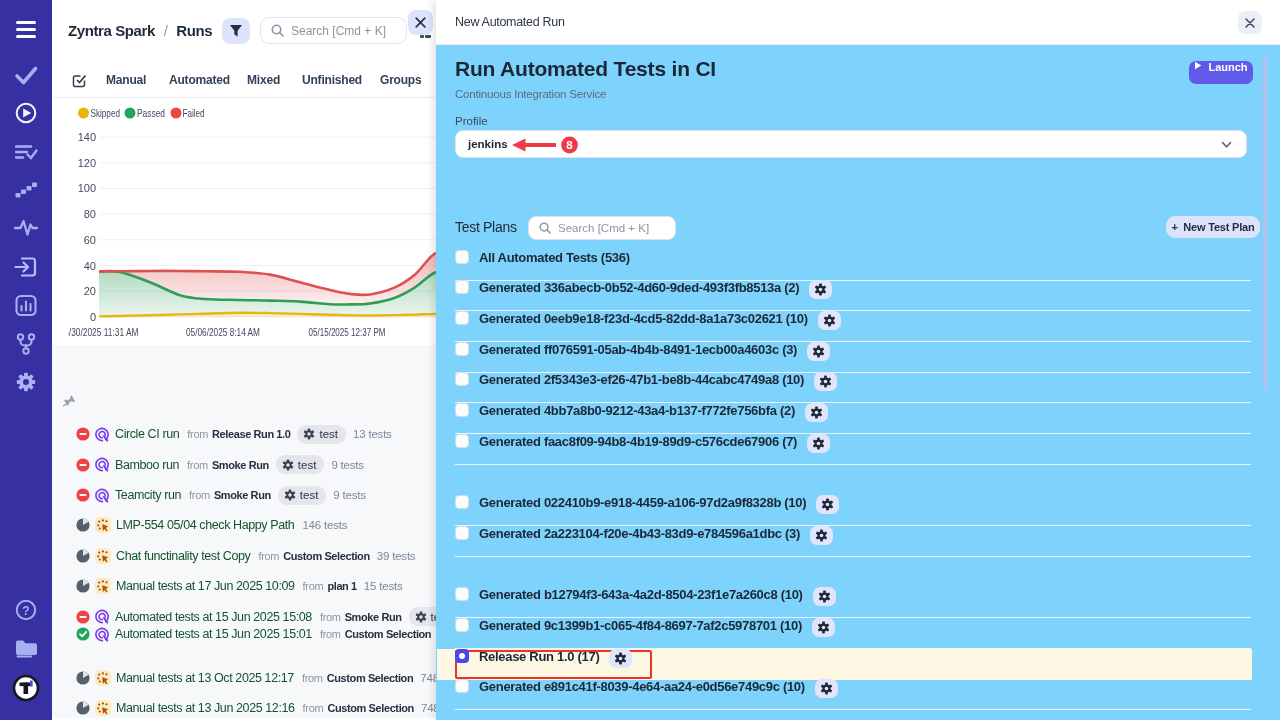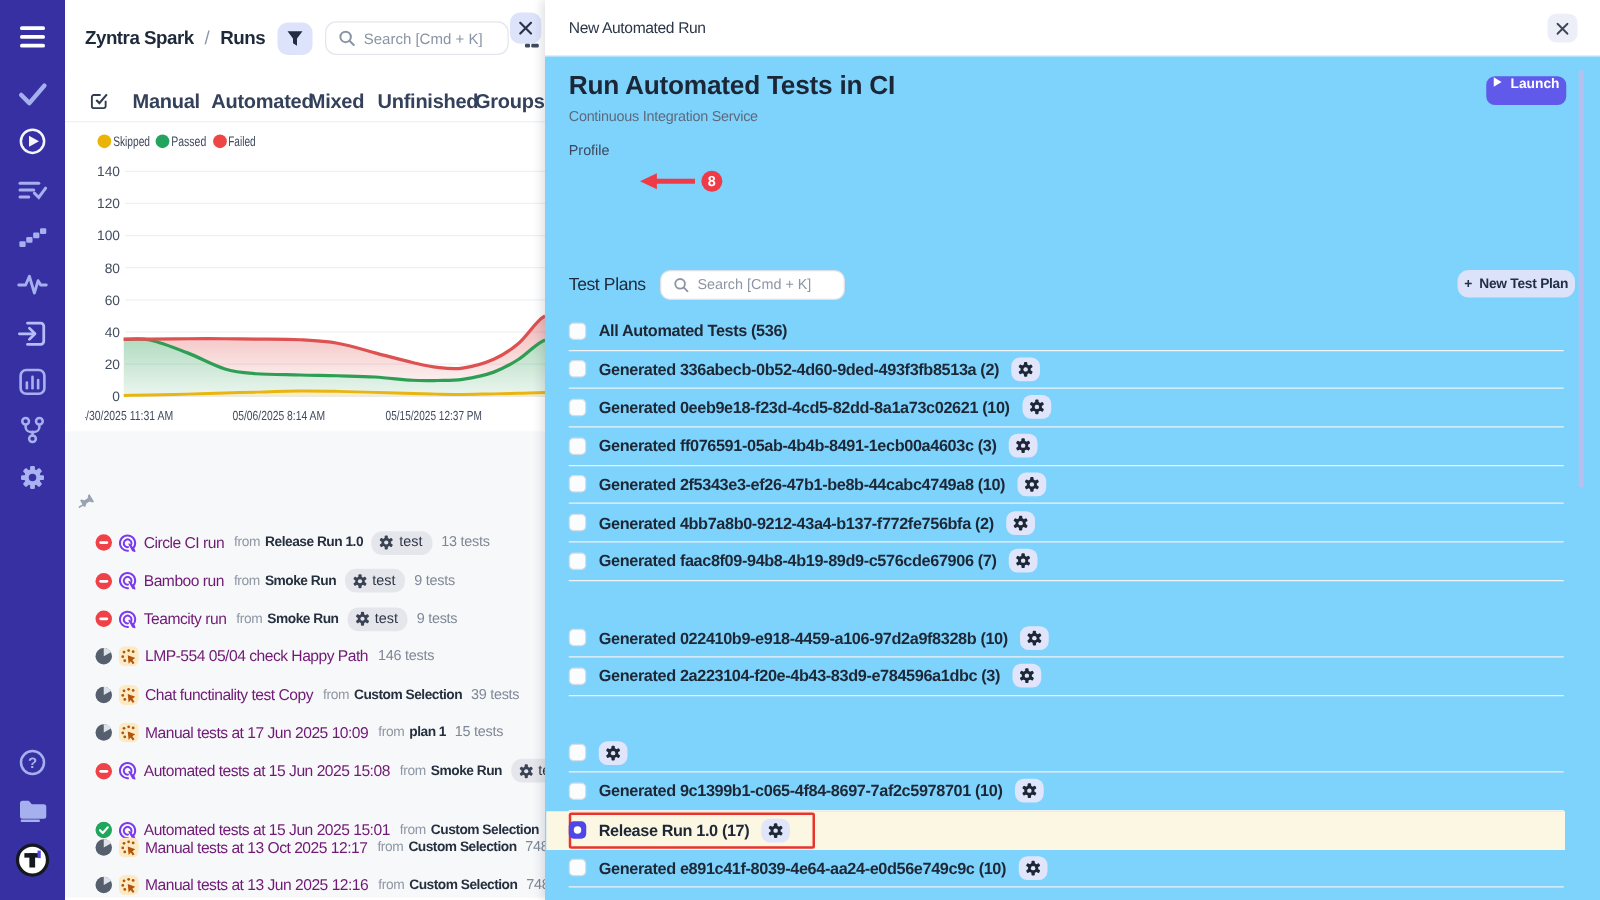--- a/index.html
+++ b/index.html
@@ -6,45 +6,45 @@
 html,body { width:1280px; height:720px; overflow:hidden; font-family:"Liberation Sans", sans-serif; background:#fff; }
 #stage { position:relative; width:1280px; height:720px; overflow:hidden; }
 #sidebar { position:absolute; left:0; top:0; width:52px; height:720px; background:#3730a3; z-index:5; }
 #lpanel { position:absolute; left:52px; top:0; width:384px; height:718px; background:#f7f8fa; z-index:1; overflow:hidden; }
 #lheader { position:absolute; left:0; top:0; width:384px; height:62px; background:#fff; }
 .crumb { position:absolute; left:16px; top:22px; font-size:15px; font-weight:700; color:#1e2a3a; white-space:nowrap; letter-spacing:-0.4px;}
 .crumb .sl { color:#8f98a6; font-weight:400; padding:0 5px;}
 .iconbtn { position:absolute; border-radius:8px; background:#dde3fb; display:flex; align-items:center; justify-content:center; }
 #searchbox { position:absolute; left:208px; top:17px; width:147px; height:27px; background:#fff; border:1px solid #e3e6ec; border-radius:9px; display:flex; align-items:center; color:#8a94a4; font-size:12px; }
 #tabbar { position:absolute; left:0; top:62px; width:384px; height:36px; background:#fff; border-bottom:1px solid #ebedf1; }
-.tab { position:absolute; top:11px; font-size:16px; font-weight:600; color:#33415b; letter-spacing:-0.2px;}
+.tab { position:absolute; top:11px; font-size:12px; font-weight:600; color:#33415b; letter-spacing:-0.2px;}
 #chartwrap { position:absolute; left:0; top:98px; width:384px; height:247px; background:#fff; }
 #runlist { position:absolute; left:0; top:345px; width:384px; height:375px; }
 .rrow { position:absolute; left:24px; width:360px; height:30px; display:flex; align-items:center; }
-.rname { font-size:12.5px; color:#701a75; margin-right:8px; white-space:nowrap; letter-spacing:-0.4px;}
+.rname { font-size:12.5px; color:#14532d; margin-right:8px; white-space:nowrap; letter-spacing:-0.4px;}
 .rfrom { font-size:11px; color:#8e96a4; margin-right:4px; white-space:nowrap; letter-spacing:-0.3px;}
 .rbold { font-size:11px; font-weight:700; color:#26303f; margin-right:7px; white-space:nowrap; letter-spacing:-0.4px;}
 .rgray { font-size:11.5px; color:#7e8796; white-space:nowrap; letter-spacing:-0.2px;}
 .chip { display:inline-flex; align-items:center; background:#e4e6eb; border-radius:9px; height:19px; padding:0 8px 0 6px; font-size:11.5px; color:#2c3545; margin-right:7px; white-space:nowrap;}
 .ricon { margin-right:5px; flex:none; display:flex; }
 #modal { position:absolute; left:436px; top:0; width:844px; height:720px; background:#7dd3fc; z-index:10; box-shadow:-3px 0 7px rgba(30,35,60,0.13); }
 #mheader { position:absolute; left:0; top:0; width:844px; height:45px; border-bottom:1px solid #e9ebef; background:#fff;}
 #mtitle { position:absolute; left:19px; top:15px; font-size:12.5px; color:#2b3648; letter-spacing:-0.3px;}
 #mclose { position:absolute; left:802px; top:11px; width:24px; height:23px; background:#edeff8; border-radius:7px; display:flex; align-items:center; justify-content:center;}
 .h1 { position:absolute; left:19px; top:57px; font-size:21px; font-weight:700; color:#1b2636; letter-spacing:-0.2px;}
 .subtl { position:absolute; left:19px; top:88px; font-size:11.5px; color:#5d6a7d; letter-spacing:-0.2px;}
 #launch { position:absolute; left:753px; top:61px; width:64px; height:23px; background:#6059e9; border-radius:7px; color:#fff; font-size:11px; font-weight:600; display:flex; align-items:flex-start; justify-content:center; white-space:nowrap;}
 #proflabel { position:absolute; left:19px; top:115px; font-size:11.5px; color:#3c495f; }
 #profsel { position:absolute; left:19px; top:130px; width:792px; height:28px; border:1px solid #dfe2e8; border-radius:8px; background:#fff; }
 #profsel .val { position:absolute; left:12px; top:7px; font-size:11.5px; font-weight:600; color:#1c2534; }
 #tplabel { position:absolute; left:19px; top:219px; font-size:14px; font-weight:400; color:#202b3d; letter-spacing:-0.3px;}
 #tpsearch { position:absolute; left:92px; top:216px; width:148px; height:24px; border:1px solid #dde0e6; border-radius:8px; background:#fff; display:flex; align-items:center; color:#8c96a6; font-size:11.5px; }
 #newtp { position:absolute; left:730px; top:216px; width:94px; height:22px; background:#dce2fa; border-radius:9px; color:#222e45; font-size:11px; font-weight:600; display:flex; align-items:center; justify-content:center; white-space:nowrap; letter-spacing:-0.2px;}
 #tplist { position:absolute; left:0; top:249px; width:844px; height:471px; }
-.prow { position:absolute; left:19px; width:796px; height:31px; display:flex; align-items:center; border-bottom:1px solid #f1f2f5; }
+.prow { position:absolute; left:19px; width:796px; height:31px; display:flex; border-bottom:1px solid #f1f2f5; }
 .cb { width:14px; height:14px; border:1.5px solid #d8dce3; border-radius:4px; background:#fbfcfd; margin-right:10px; flex:none;}
 .ptxt { font-size:13px; font-weight:600; color:#1d2736; margin-right:10px; white-space:nowrap; letter-spacing:-0.3px;}
 .gearchip { width:23px; height:19px; background:#e0e5fb; border-radius:7px; display:flex; align-items:center; justify-content:center; flex:none;}
 #scrollthumb { position:absolute; left:827px; top:56px; width:4px; height:334px; background:#b7bfee; border-radius:2px; }
 </style>
 </head>
 <body>
 <div id="stage">
   <div id="lpanel">
     <div id="lheader">
@@ -337,21 +337,21 @@
                   <rect x="-1.2" y="-5.3" width="2.4" height="2.6" rx="0.7" transform="rotate(60)"></rect>
                   <rect x="-1.2" y="-5.3" width="2.4" height="2.6" rx="0.7" transform="rotate(120)"></rect>
                   <rect x="-1.2" y="-5.3" width="2.4" height="2.6" rx="0.7" transform="rotate(180)"></rect>
                   <rect x="-1.2" y="-5.3" width="2.4" height="2.6" rx="0.7" transform="rotate(240)"></rect>
                   <rect x="-1.2" y="-5.3" width="2.4" height="2.6" rx="0.7" transform="rotate(300)"></rect>
                 </g>
                 <circle r="1.6" fill="#e4e6eb"></circle>
               </g>
             </svg>test</span>
         </div>
-        <div class="rrow" style="top:304px">
+        <div class="rrow" style="top:274px">
           <span class="ricon">
             <svg width="14" height="14" viewBox="0 0 14 14">
               <circle cx="7" cy="7" r="6.6" fill="#21a55b"></circle>
               <path d="M4 7.2 L6.2 9.4 L10.2 4.9" stroke="#fff" stroke-width="1.8" fill="none" stroke-linecap="round" stroke-linejoin="round"></path>
             </svg>
           </span>
           <span class="ricon">
             <svg width="15" height="15" viewBox="0 0 15 15" fill="none">
               <path d="M11.9 11.2 A6.1 6.1 0 1 0 7.4 13.6" stroke="#7c3aed" stroke-width="1.6" stroke-linecap="round"></path>
               <path d="M9.4 9.7 A3.1 3.1 0 1 0 7.4 10.7" stroke="#7c3aed" stroke-width="1.6" stroke-linecap="round"></path>
@@ -502,20 +502,26 @@
             <path d="M1 1 L9 9 M9 1 L1 9"></path>
           </svg>
         </div>
     </div>
     <div class="h1">Run Automated Tests in CI</div>
     <div class="subtl">Continuous Integration Service</div>
     <div id="launch"><svg width="8" height="9" viewBox="0 0 8 9" style="margin-right:6px">
           <path d="M1 0.7 L7.3 4.5 L1 8.3 Z" fill="#fff"></path>
         </svg>Launch</div>
     <div id="proflabel">Profile</div>
+    <div id="profsel">
+      <span class="val">jenkins</span>
+      <svg style="position:absolute;right:14px;top:10px" width="11" height="8" viewBox="0 0 11 8">
+          <path d="M1.5 1.5 L5.5 5.8 L9.5 1.5" stroke="#5a6374" stroke-width="1.6" fill="none" stroke-linecap="round" stroke-linejoin="round"></path>
+        </svg>
+    </div>
     <svg style="position:absolute;left:72px;top:135px" width="126" height="20" viewBox="0 0 126 20">
       <path d="M16 10 H48" stroke="#ee3b47" stroke-width="4"></path>
       <path d="M4 10 L17.5 3.6 L17.5 16.4 Z" fill="#ee3b47"></path>
       <circle cx="61.5" cy="10" r="8.4" fill="#ee3b47"></circle>
       <text x="61.5" y="14" font-size="11.5" font-weight="700" fill="#fff" text-anchor="middle" font-family="Liberation Sans">8</text>
     </svg>
     <div id="tplabel">Test Plans</div>
     <div id="tpsearch">
       <svg style="margin:0 7px 0 10px" width="12" height="12" viewBox="0 0 13 13" fill="none" stroke="#8c96a6" stroke-width="1.6">
           <circle cx="5.5" cy="5.5" r="4.2"></circle>
@@ -684,20 +690,21 @@
                   <rect x="-1.2" y="-5.3" width="2.4" height="2.6" rx="0.7" transform="rotate(240)"></rect>
                   <rect x="-1.2" y="-5.3" width="2.4" height="2.6" rx="0.7" transform="rotate(300)"></rect>
                 </g>
                 <circle r="1.6" fill="#e0e5fb"></circle>
               </g>
             </svg>
           </span>
         </div>
         <div class="prow" style="top:338.2px">
           <span class="cb"></span>
+          <span class="ptxt">Generated b12794f3-643a-4a2d-8504-23f1e7a260c8 (10)</span>
           <span class="gearchip">
             <svg width="13" height="13" viewBox="0 0 13 13">
               <g transform="translate(6.5,6.5) scale(1.12)">
                 <g fill="#1e2736">
                   <circle r="3.6"></circle>
                   <rect x="-1.2" y="-5.3" width="2.4" height="2.6" rx="0.7" transform="rotate(0)"></rect>
                   <rect x="-1.2" y="-5.3" width="2.4" height="2.6" rx="0.7" transform="rotate(60)"></rect>
                   <rect x="-1.2" y="-5.3" width="2.4" height="2.6" rx="0.7" transform="rotate(120)"></rect>
                   <rect x="-1.2" y="-5.3" width="2.4" height="2.6" rx="0.7" transform="rotate(180)"></rect>
                   <rect x="-1.2" y="-5.3" width="2.4" height="2.6" rx="0.7" transform="rotate(240)"></rect>

